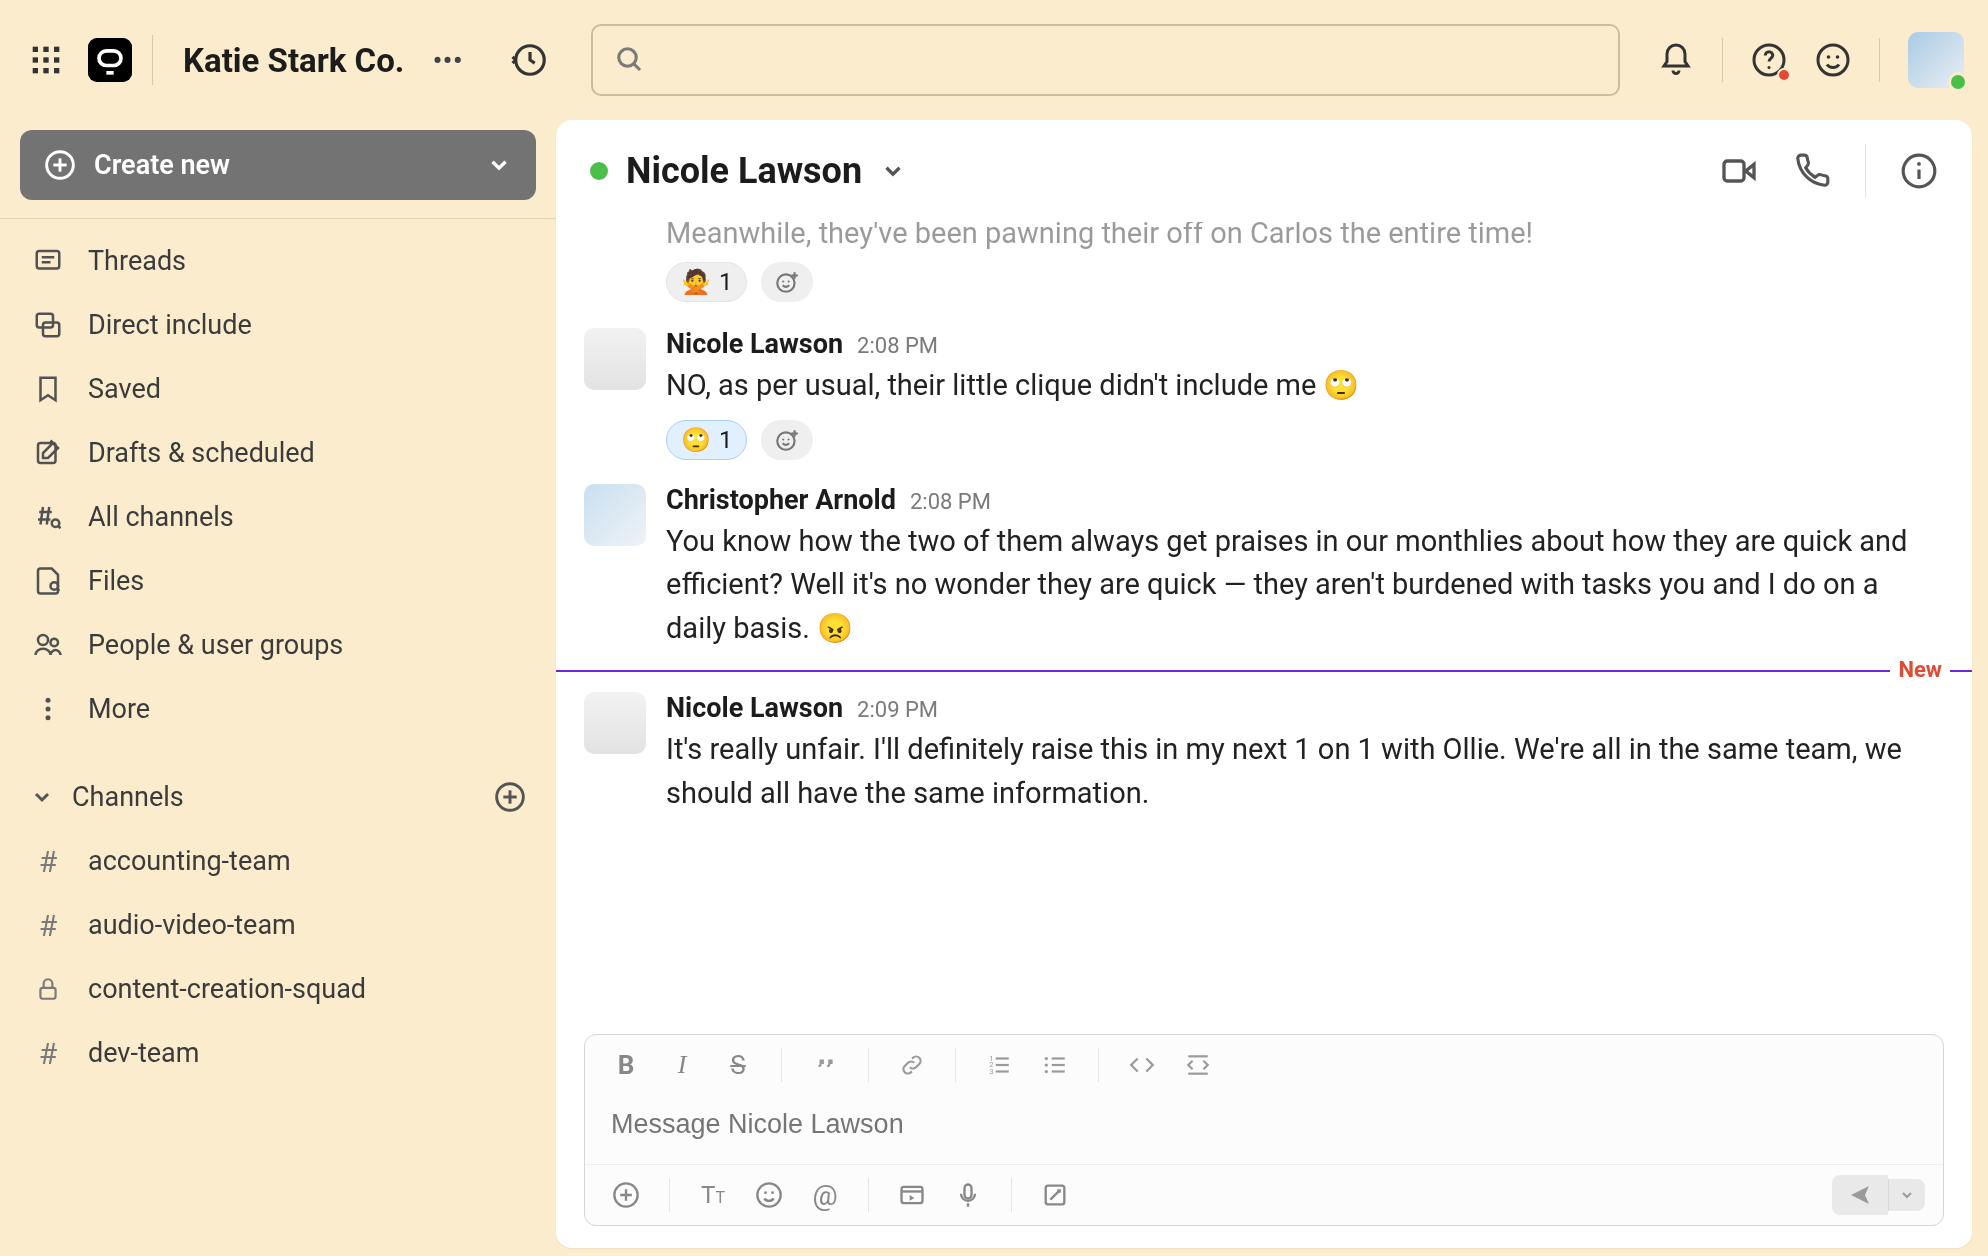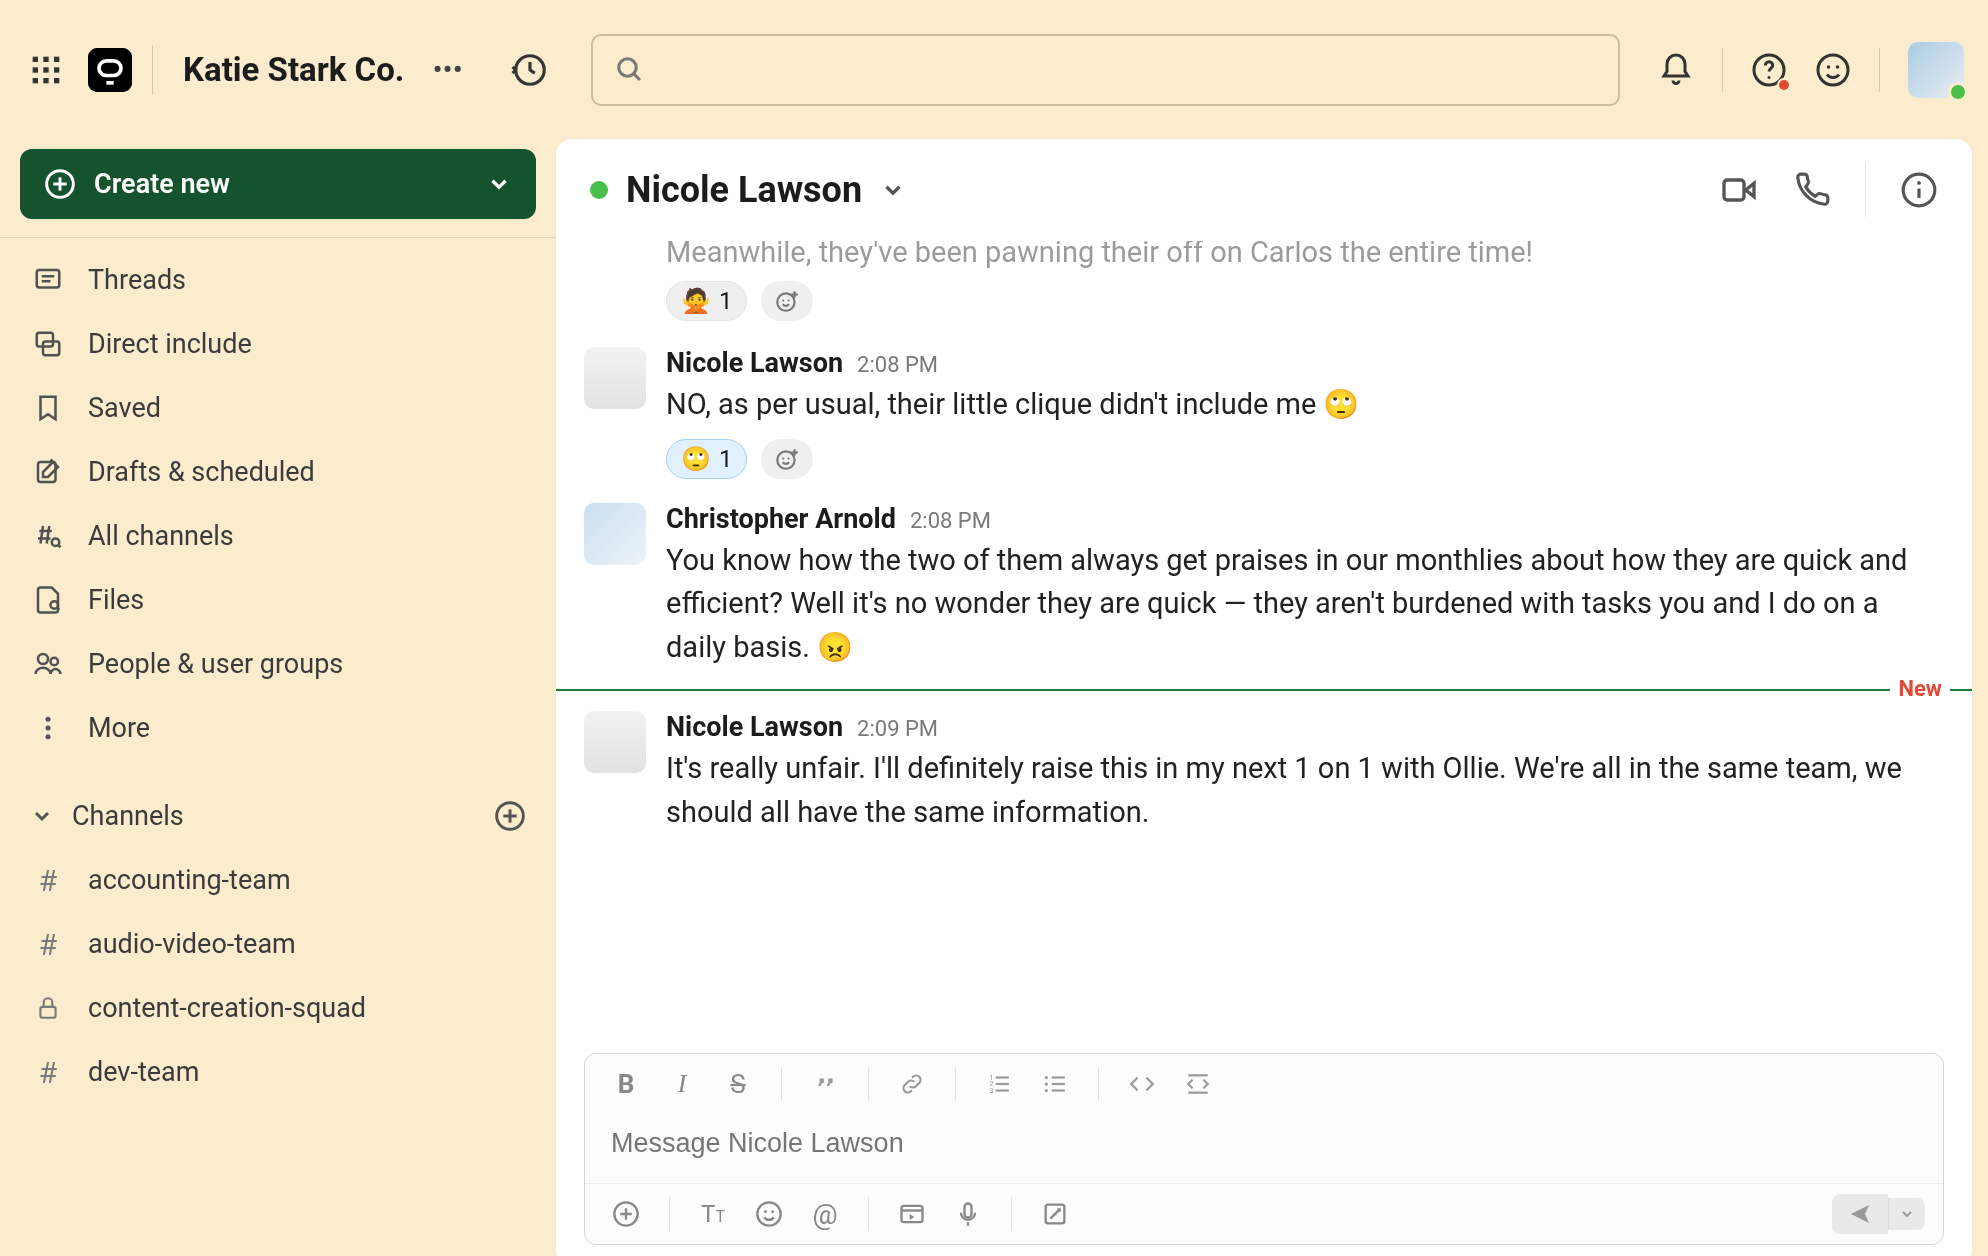--- a/index.html
+++ b/index.html
@@ -1,18 +1,18 @@
 <!DOCTYPE html>
 <html><head>
 <meta charset="utf-8">
 <style>
 * { margin: 0; padding: 0; box-sizing: border-box; }
 body { font-family: -apple-system, BlinkMacSystemFont, "Segoe UI", Roboto, Helvetica, Arial, sans-serif; background: #fbecce; width: 1988px; height: 1256px; overflow: hidden; color: #1d1c1d; }
 
-.topbar { display: flex; align-items: center; height: 139px; padding: 0 24px; gap: 18px; }
+.topbar { display: flex; align-items: center; height: 120px; padding: 0 24px; gap: 18px; }
 .topbar .left { display: flex; align-items: center; gap: 20px; }
 .apps-grid-icon, .app-logo { width: 44px; height: 44px; display:flex; align-items:center; justify-content:center; }
 .app-logo { background:#000; border-radius:10px; color:#fff; font-weight:700; }
 .vsep { width:1px; height:50px; background:#d9c8a4; }
 .org-name { font-size: 33px; font-weight: 700; margin-left: 10px; }
 .more-dots { font-size: 30px; color:#444; padding:0 8px; }
 .history-icon { margin-left: 20px; }
 
 .search-wrap { flex: 1; margin-left: 24px; }
 .search { display:flex; align-items:center; gap:18px; height:72px; border:2px solid #cbbd9e; border-radius:10px; padding:0 22px; background: #fbecce; }
@@ -22,21 +22,21 @@
 .topbar .right .vsep { height: 44px; }
 .help-wrap { position: relative; }
 .help-badge { position:absolute; right:-4px; bottom:-4px; width:14px; height:14px; background:#e24a33; border-radius:50%; border:2px solid #fbecce; }
 .avatar-wrap { position: relative; width:56px; height:56px; border-radius:10px; overflow:visible; }
 .avatar-wrap .av { width:56px; height:56px; border-radius:10px; background: linear-gradient(135deg,#aacbe4 0%, #e9eef3 100%); }
 .presence-dot { position:absolute; right:-4px; bottom:-4px; width:20px; height:20px; background:#4ac04a; border-radius:50%; border:3px solid #fbecce; }
 
 .layout { display:flex; height: calc(1256px - 112px); }
 
 .sidebar { width: 556px; padding: 10px 20px 0 20px; overflow:hidden; }
-.create-btn { display:flex; align-items:center; gap:18px; background:#14532d; color:#fff; border-radius:12px; height:70px; padding:0 24px; font-size:27px; font-weight:600; }
+.create-btn { display:flex; align-items:center; gap:18px; background:#737373; color:#fff; border-radius:12px; height:70px; padding:0 24px; font-size:27px; font-weight:600; }
 .create-btn .chev { margin-left:auto; }
 .side-hr { border:none; border-top:1px solid #e4d4af; margin: 18px -20px 10px -20px; }
 .side-item { display:flex; align-items:center; gap:22px; height:64px; padding:0 10px; font-size:27px; color:#3b3b3b; border-radius:8px; }
 .side-item .ic { width:36px; display:flex; justify-content:center; color:#525252; }
 .side-heading { display:flex; align-items:center; gap:18px; height:64px; padding:0 10px; font-size:27px; color:#3b3b3b; margin-top: 24px; }
 .side-heading .chev { color:#555; }
 .side-heading .add { margin-left:auto; }
 .channel-row { display:flex; align-items:center; gap:22px; height:64px; padding:0 10px; font-size:27px; color:#3b3b3b; }
 .channel-row .ic { width:36px; display:flex; justify-content:center; color:#7a7a7a; font-size:30px;}
 
@@ -55,21 +55,21 @@
 .msg .body { flex:1; }
 .msg .meta { display:flex; align-items:baseline; gap:14px; }
 .msg .author { font-size:27px; font-weight:700; }
 .msg .time { font-size:22px; color:#7a7a7a; }
 .msg .text { font-size:29px; line-height:1.5; color:#222; margin-top:4px; }
 .reactions { display:flex; gap:14px; margin-top:12px; }
 .reaction { display:flex; align-items:center; gap:8px; background:#efefef; border:1px solid #e4e4e4; border-radius:20px; padding:4px 14px; font-size:24px; }
 .reaction.sel { background:#e1f0ff; border-color:#a9d0f5; }
 .add-react { display:flex; align-items:center; justify-content:center; width:52px; height:40px; background:#efefef; border-radius:20px; color:#666; }
 
-.new-sep { position:relative; border-top:2px solid #15803d; margin: 12px -36px 4px -36px; }
+.new-sep { position:relative; border-top:2px solid #6d28d9; margin: 12px -36px 4px -36px; }
 .new-sep .label { position:absolute; right:30px; top:-15px; color:#e24a33; font-size:22px; font-weight:700; background:#fff; padding:0 8px; }
 
 .cut-text { font-size:29px; color:#222; padding-left:82px; opacity:.45; margin-top:-6px; }
 
 .composer { margin: 14px 28px 22px 28px; border:1px solid #d6d6d6; border-radius:12px; background:#fcfcfc; }
 .composer .fmt-row, .composer .act-row { display:flex; align-items:center; gap:10px; padding: 10px 18px; color:#888; }
 .composer .fmt-row .btn, .composer .act-row .btn { width:46px; height:40px; display:flex; align-items:center; justify-content:center; border-radius:6px; }
 .composer .vsep2 { width:1px; height:34px; background:#e4e4e4; margin:0 10px; }
 .composer .input-row { padding: 14px 26px 24px 26px; }
 .composer .input-row input { border:none; outline:none; width:100%; font-size:27px; background:transparent; color:#777; }

